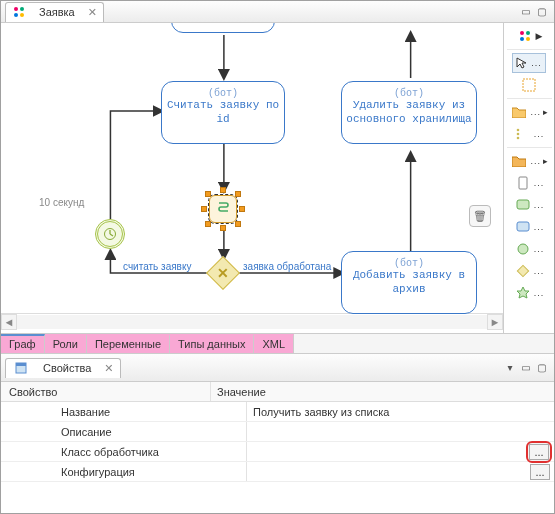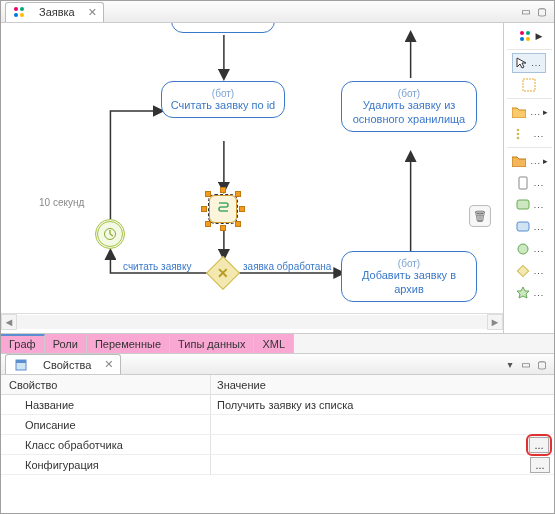--- a/index.html
+++ b/index.html
@@ -16,47 +16,47 @@
   .scroll-h .arrow { width:16px; height:16px; display:flex; align-items:center; justify-content:center; color:#888; background:#f4f4f4; border:1px solid #ddd;}
   .scroll-h .track { flex:1; height:14px; background:#f4f4f4; }
   .pal { width:50px; background:#fff; display:flex; flex-direction:column; padding-top:2px; gap:0; align-items:center;}
   .pal hr { width:90%; border:none; border-top:1px solid #e7e7e7; margin:2px 0;}
   .pal-row { height:22px; display:flex; align-items:center; justify-content:center; gap:2px; width:100%;}
   .pal-row .sel { width:34px; height:20px; border:1px solid #a7c1db; background:#e9f1f8; display:flex; align-items:center; justify-content:center; gap:3px;}
   .pal-ico { width:18px; height:18px; display:flex; align-items:center; justify-content:center;}
   .dots { font-size:9px; letter-spacing:1px; color:#333; }
   .arrowr { color:#333; font-size:9px;}
   
-  .node { position:absolute; border:1.5px solid #3a78c9; border-radius:12px; background:#fff; text-align:center; color:#3a78c9; padding:6px 4px 4px; }
+  .node { position:absolute; border:1.5px solid #3a78c9; border-radius:12px; background:#fff; text-align:center; color:#3a78c9; padding:6px 4px 16px;font-family:Liberation Mono, monospace; }
   .node .bot { font-size:10px; color:#7da2d4; }
   .node .lbl { font-size:11px; margin-top:0; line-height:1.25;}
   .caption { position:absolute; font-size:10px; color:#3a78c9; }
   .timer { position:absolute; width:30px; height:30px; border:3px double #a6c34a; border-radius:50%; background:#f4f9e3; display:flex; align-items:center; justify-content:center;}
   .gateway { position:absolute; width:30px; height:30px; display:flex; align-items:center; justify-content:center;}
   .gateway .diamond { width:24px; height:24px; background:#f3e9b0; border:1.5px solid #d1ba4a; transform:rotate(45deg); display:flex; align-items:center; justify-content:center;}
   .gateway .x { transform:rotate(-45deg); color:#b89b22; font-weight:bold; font-size:14px;}
   .script { position:absolute; width:28px; height:28px; border:1.5px solid #d19b2c; background:#fdf4dc; border-radius:6px; display:flex; align-items:center; justify-content:center;}
   .script.selected { outline:1px dashed #333; }
   .handle { position:absolute; width:6px; height:6px; background:#f29b1f; border:1px solid #c07810;}
   .trash { position:absolute; width:22px; height:22px; border:1px solid #bbb; border-radius:4px; background:#f7f7f7; display:flex; align-items:center; justify-content:center; color:#666;}
   .timerlbl { position:absolute; font-size:10px; color:#888; }
   
   svg.edges { position:absolute; left:0; top:0; width:100%; height:100%; pointer-events:none;}
   
   .btabs { height:20px; border-top:1px solid #ccc; display:flex; align-items:stretch; background:#f5f5f5;}
   .btab { padding:2px 8px; border-right:1px solid #ccc; background:#f9a8d4; border-top:2px solid transparent;}
   .btab.active { border-top-color:#5a8ed0; }
   
-  .props-strip { height:22px; background: linear-gradient(#fdfdfd,#ececec); border-top:1px solid #ccc; border-bottom:1px solid #ccc; display:flex; align-items:center; padding:0 4px; }
+  .props-strip { height:29px; background: linear-gradient(#fdfdfd,#ececec); border-top:1px solid #ccc; border-bottom:1px solid #ccc; display:flex; align-items:center; padding:0 4px; }
   .props { }
   .props-head, .props-row { display:flex; height:20px; }
   .props-head { background:#f9f9f9; border-bottom:1px solid #ddd; }
   .pcol1 { width:210px; padding-left:8px; border-right:1px solid #e2e2e2; height:100%; display:flex; align-items:center;}
   .pcol2 { flex:1; padding-left:6px; display:flex; align-items:center; position:relative; height:100%;}
-  .props-row { border-bottom:1px solid #eee; }
+  .props-row { border-bottom:1px solid #eee;padding-left:36px; }
   .props-row .pcol1 { padding-left:24px; }
   .underlined-red { color:#b00000; text-decoration: underline; text-decoration-color:#b00000; }
   .tinybtn { width:20px; height:16px; border:1px solid #aaa; background:#f4f4f4; display:flex; align-items:center; justify-content:center; position:absolute; right:4px; }
   .redbox { border:2px solid #e03030; border-radius:6px; padding:1px; right:2px; width:26px; height:22px;}
   .redbox .inner { width:20px; height:16px; border:1px solid #aaa; background:#f4f4f4; display:flex; align-items:center; justify-content:center;}
   .app-ico svg, .pal-ico svg { display:block; }
 </style>
 </head>
 <body>
 

